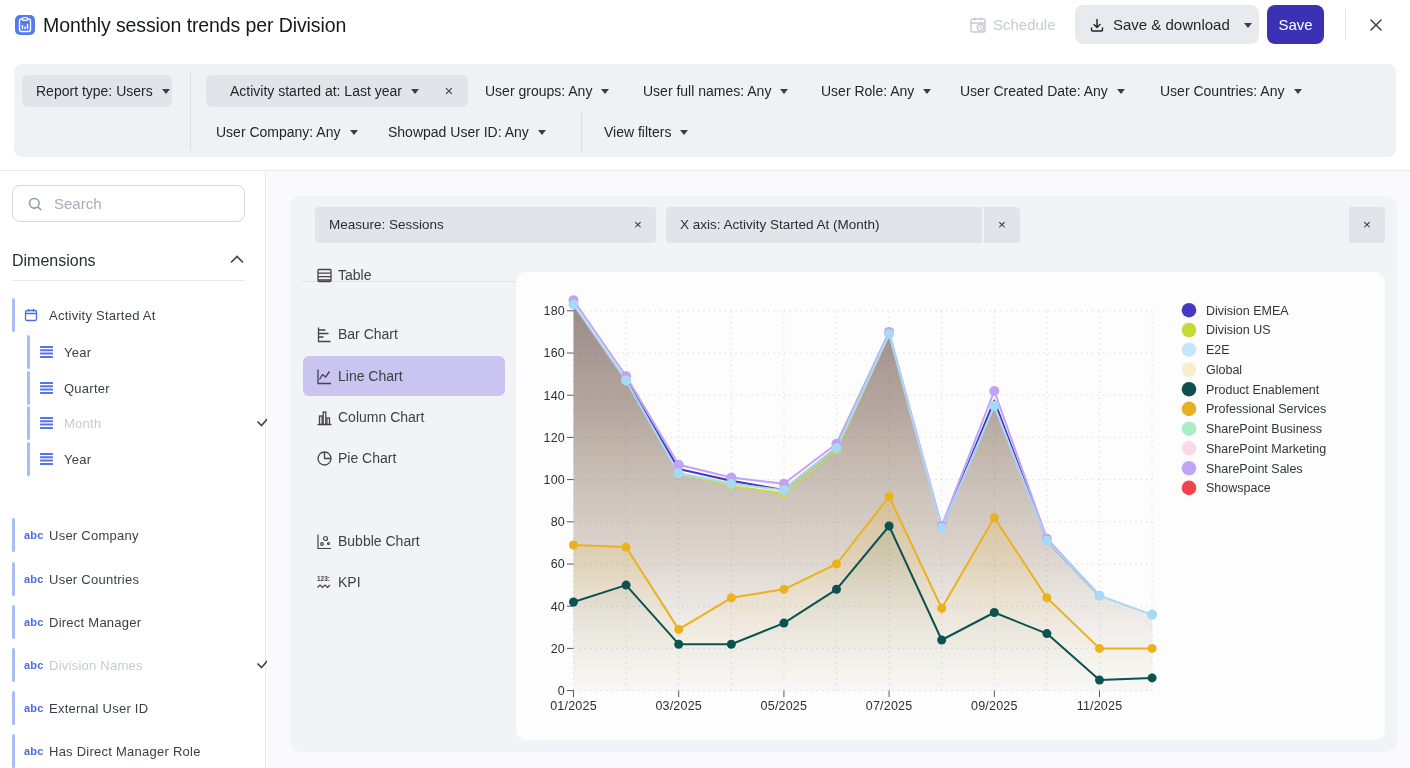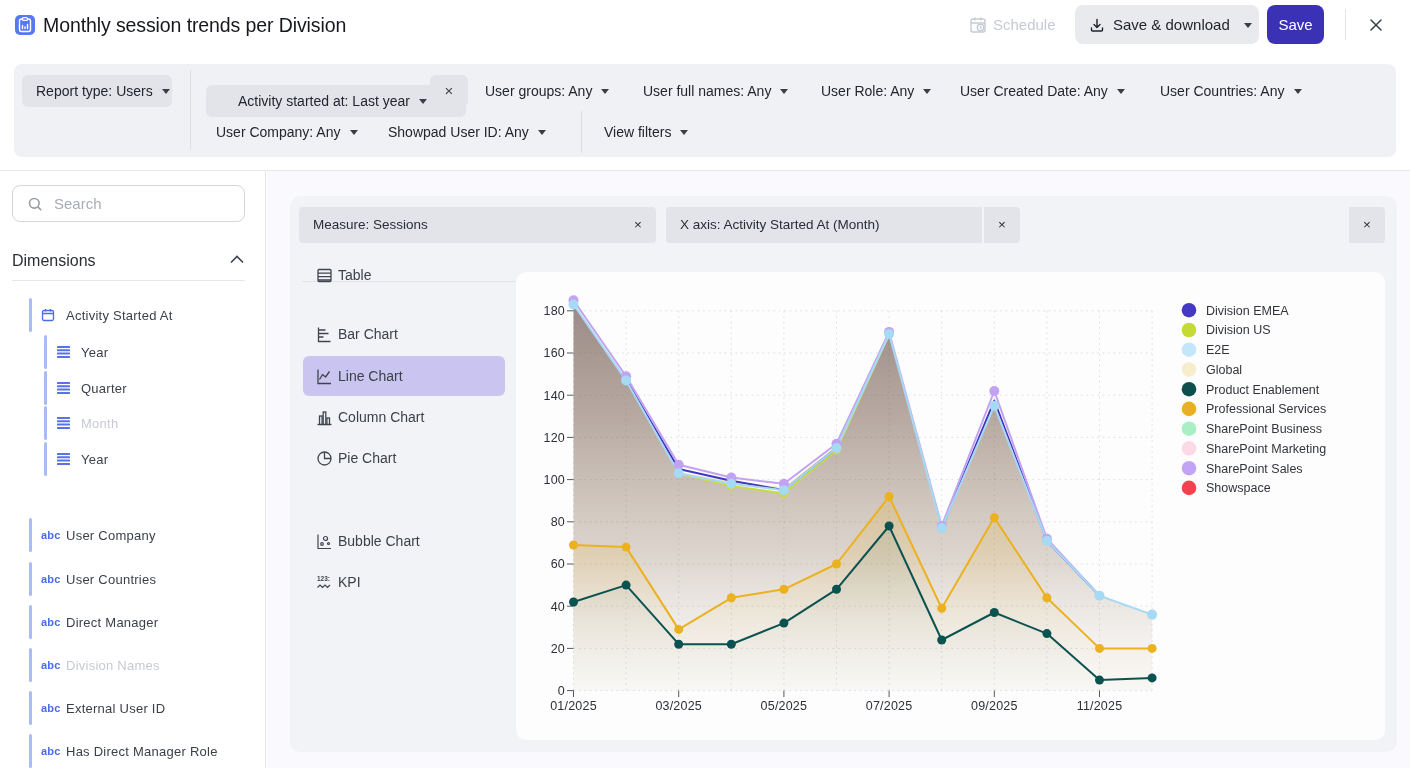--- a/index.html
+++ b/index.html
@@ -25,21 +25,21 @@
 
 .topline{position:absolute;left:0;top:170px;width:1410px;height:1px;background:#e7e8ec}
 .sidebar{position:absolute;left:0;top:171px;width:266px;height:597px;background:#fff;border-right:1px solid #e4e6ea}
 .content{position:absolute;left:267px;top:171px;width:1143px;height:597px;background:#fafafe}
 .panel{position:absolute;left:23px;top:25px;width:1107px;height:556px;background:#f2f3f7;border-radius:10px}
 
 .search{position:absolute;left:12px;top:14px;width:233px;height:37px;border:1px solid #d4d7dc;border-radius:8px;background:#fff}
 .search span{position:absolute;left:41px;top:9px;font-size:15px;color:#a7adb8}
 .dimh{position:absolute;left:12px;top:81px;font-size:16px;font-weight:400;color:#2b2f36}
 .sdiv{position:absolute;left:12px;top:109px;width:233px;height:1px;background:#e7e8ec}
-.titem{position:absolute;left:17px;width:307px;height:36px;font-size:13px;letter-spacing:.25px;color:#3a3f48}
+.titem{position:absolute;left:0;width:307px;height:36px;font-size:13px;letter-spacing:.25px;color:#3a3f48}
 .titem .bar{position:absolute;width:3px;border-radius:2px;background:#a9bcf5;top:1px;bottom:1px}
 .titem .lbl{position:absolute;top:50%;transform:translateY(-50%)}
 .titem .ck{position:absolute;right:36px;top:10px}
 .muted{color:#c6cad2}
 .abcic{position:absolute;top:50%;transform:translateY(-50%);font-size:11px;font-weight:700;color:#4a6be8;font-style:normal}
 
 .pchip{position:absolute;height:36px;background:#e2e4e9;font-size:13.5px;color:#2a2e34;line-height:36px}
 .pchip.lab{border-radius:4px 0 0 4px;padding-left:14px}
 .pchip.xbox{border-radius:0 4px 4px 0;text-align:center}
 .pdiv{position:absolute;left:12px;top:85px;width:1083px;height:1px;background:#e3e4e9}
@@ -82,21 +82,21 @@
 </div>
 <div class="btn-save">Save</div>
 <div class="vsep"></div>
 <svg class="xclose" viewBox="0 0 18 18">
     <path d="M4 4 L14 14 M14 4 L4 14" stroke="#3a3f47" stroke-width="1.5" stroke-linecap="round"></path>
   </svg>
 
 <div class="fbar">
  <div class="chip" style="left:8px;top:11px;width:150px;padding-left:14px">Report type: Users<span class="caret"></span></div>
  <div class="fdiv" style="left:176px;top:6px;height:80px"></div>
- <div class="chip" style="left:192px;top:21px;width:260px;padding-left:32px">Activity started at: Last year<span class="caret"></span></div>
+ <div class="chip" style="left:192px;top:11px;width:260px;padding-left:24px">Activity started at: Last year<span class="caret"></span></div>
  <div class="chip" style="left:416px;top:11px;width:38px;text-align:center;font-size:15px;color:#3e434b">×</div>
  <div class="ftxt" style="left:471px;top:11px">User groups: Any<span class="caret"></span></div>
  <div class="ftxt" style="left:629px;top:11px">User full names: Any<span class="caret"></span></div>
  <div class="ftxt" style="left:807px;top:11px">User Role: Any<span class="caret"></span></div>
  <div class="ftxt" style="left:946px;top:11px">User Created Date: Any<span class="caret"></span></div>
  <div class="ftxt" style="left:1146px;top:11px">User Countries: Any<span class="caret"></span></div>
  <div class="ftxt" style="left:202px;top:52px">User Company: Any<span class="caret"></span></div>
  <div class="ftxt" style="left:374px;top:52px">Showpad User ID: Any<span class="caret"></span></div>
  <div class="fdiv" style="left:567px;top:47px;height:42px"></div>
  <div class="ftxt" style="left:590px;top:52px">View filters<span class="caret"></span></div>
@@ -205,21 +205,21 @@
     </div>
 <div class="titem" style="top:562px">
       <span class="bar" style="left:12px"></span>
       <i class="abcic" style="left:24px">abc</i>
       <span class="lbl" style="left:49px">Has Direct Manager Role</span>
     </div>
 </div>
 
 <div class="content">
     <div class="panel">
-<div class="pchip lab" style="left:9px;top:11px;width:338px">Measure: Sessions</div>
+<div class="pchip lab" style="left:25px;top:11px;width:338px">Measure: Sessions</div>
 <div class="pchip xbox" style="left:330px;top:11px;width:36px">×</div>
 <div class="pchip lab" style="left:376px;top:11px;width:316px">X axis: Activity Started At (Month)</div>
 <div class="pchip xbox" style="left:694px;top:11px;width:36px">×</div>
 <div class="pchip xbox" style="left:1059px;top:11px;width:36px">×</div>
 <div class="pdiv"></div>
 <div class="cl-item" style="top:59px">
         <span class="ic"><svg width="17" height="17" viewBox="0 0 17 17" fill="none" stroke="#3f454e" stroke-width="1.3">
             <rect x="2" y="2.5" width="13" height="12" rx="1"></rect>
             <path d="M2 6.2h13M2 9.6h13M2 13h13"></path>
           </svg></span>

